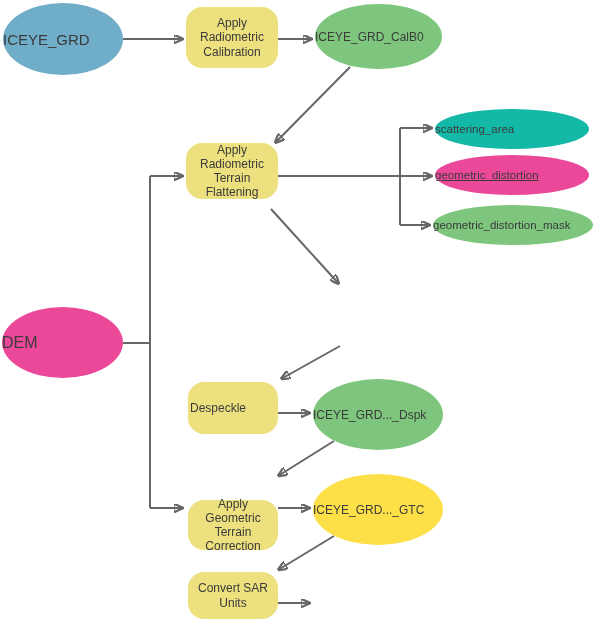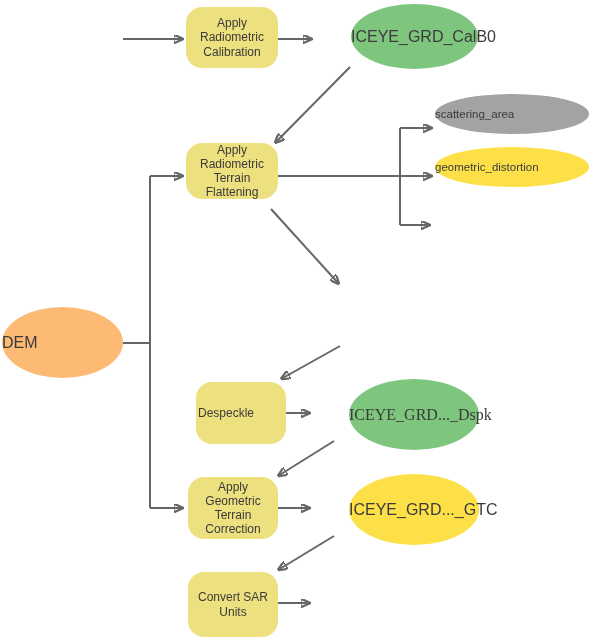--- a/index.html
+++ b/index.html
@@ -11,21 +11,21 @@
   .edges path{stroke:#666666;stroke-width:2;fill:none;}
   .node{
     position:absolute;z-index:1;display:flex;align-items:center;
     text-align:center;box-sizing:border-box;
   }
   .node .lbl{display:block;}
   .ellipse{border-radius:50%;}
   .process{border-radius:16px;}
   .input-node{font-size:15px;}
   .tool-node{font-size:12px;line-height:1.18;padding:4px 2px;}
-  .output-node{font-size:16px;white-space:nowrap;margin-left:36px;}
+  .output-node{font-size:12px;white-space:nowrap;}
   .output-sm{font-size:11.5px;white-space:nowrap;}
 </style>
 </head>
 <body>
 
 <div class="canvas">
 
   <svg class="edges" width="600" height="638" viewBox="0 0 600 638">
     <defs>
       <marker id="arrow" markerUnits="userSpaceOnUse" markerWidth="10" markerHeight="9" viewBox="0 0 9 8" refX="8.5" refY="4" orient="auto">
@@ -45,61 +45,67 @@
     <path d="M400,225 L430,225" marker-end="url(#arrow)"></path>
     <path d="M271,209 L339,284" marker-end="url(#arrow)"></path>
     <path d="M340,346 L281,379" marker-end="url(#arrow)"></path>
     <path d="M278,413 L310,413" marker-end="url(#arrow)"></path>
     <path d="M334,441 L278,476" marker-end="url(#arrow)"></path>
     <path d="M278,508 L310,508" marker-end="url(#arrow)"></path>
     <path d="M334,536 L278,570" marker-end="url(#arrow)"></path>
     <path d="M278,603 L310,603" marker-end="url(#arrow)"></path>
   </svg>
 
+  <div class="node ellipse input-node" style="left: 3px; top: 3px; width: 120px; height: 72px; background: rgb(111, 173, 201);">
+    <span class="lbl">ICEYE_GRD</span>
+  </div>
 
   <div class="node process tool-node" style="left: 186px; top: 7px; width: 92px; height: 61px; background: rgb(237, 224, 126);">
     <span class="lbl">Apply Radiometric Calibration</span>
   </div>
 
   <div class="node ellipse output-node" style="left: 315px; top: 4px; width: 127px; height: 65px; background: rgb(126, 198, 125);">
     <span class="lbl">ICEYE_GRD_CalB0</span>
   </div>
 
   <div class="node process tool-node" style="left: 186px; top: 143px; width: 92px; height: 56px; background: rgb(237, 224, 126);">
     <span class="lbl">Apply Radiometric Terrain Flattening</span>
   </div>
 
-  <div class="node ellipse output-sm" style="left: 435px; top: 94px; width: 154px; height: 40px; background: #a3a3a3;">
+  <div class="node ellipse output-sm" style="left: 435px; top: 109px; width: 154px; height: 40px; background: #14b8a6;">
     <span class="lbl">scattering_area</span>
   </div>
 
-  <div class="node ellipse output-sm" style="left: 435px; top: 147px; width: 154px; height: 40px; background: #fde047;">
+  <div class="node ellipse output-sm" style="left: 435px; top: 155px; width: 154px; height: 40px; background: #ec4899; text-decoration: underline;">
     <span class="lbl">geometric_distortion</span>
   </div>
 
+  <div class="node ellipse output-sm" style="left: 433px; top: 205px; width: 160px; height: 40px; background: rgb(126, 198, 125);">
+    <span class="lbl">geometric_distortion_mask</span>
+  </div>
 
 
-  <div class="node ellipse input-node" style="left: 2px; top: 307px; width: 121px; height: 71px; font-size: 16px; background: #fdba74;">
+  <div class="node ellipse input-node" style="left: 2px; top: 307px; width: 121px; height: 71px; font-size: 16px; background: #ec4899;">
     <span class="lbl">DEM</span>
   </div>
 
-  <div class="node process tool-node" style="left: 188px; top: 382px; width: 90px; height: 62px; background: rgb(237, 224, 126); margin-left: 8px;">
+  <div class="node process tool-node" style="left: 188px; top: 382px; width: 90px; height: 52px; background: rgb(237, 224, 126);">
     <span class="lbl">Despeckle</span>
   </div>
 
-  <div class="node ellipse output-node" style="left: 313px; top: 379px; width: 130px; height: 71px; background: rgb(126, 198, 125); font-family: Liberation Serif, serif;">
+  <div class="node ellipse output-node" style="left: 313px; top: 379px; width: 130px; height: 71px; background: rgb(126, 198, 125);">
     <span class="lbl">ICEYE_GRD..._Dspk</span>
   </div>
 
-  <div class="node process tool-node" style="left: 188px; top: 477px; width: 90px; height: 62px; background: rgb(237, 224, 126);">
+  <div class="node process tool-node" style="left: 188px; top: 500px; width: 90px; height: 50px; background: rgb(237, 224, 126);">
     <span class="lbl">Apply Geometric Terrain Correction</span>
   </div>
 
   <div class="node ellipse output-node" style="left: 313px; top: 474px; width: 130px; height: 71px; background: #fde047;">
     <span class="lbl">ICEYE_GRD..._GTC</span>
   </div>
 
-  <div class="node process tool-node" style="left: 188px; top: 572px; width: 90px; height: 65px; background: rgb(237, 224, 126);">
+  <div class="node process tool-node" style="left: 188px; top: 572px; width: 90px; height: 47px; background: rgb(237, 224, 126);">
     <span class="lbl">Convert SAR Units</span>
   </div>
 
 
 </div>
 
 </body></html>

